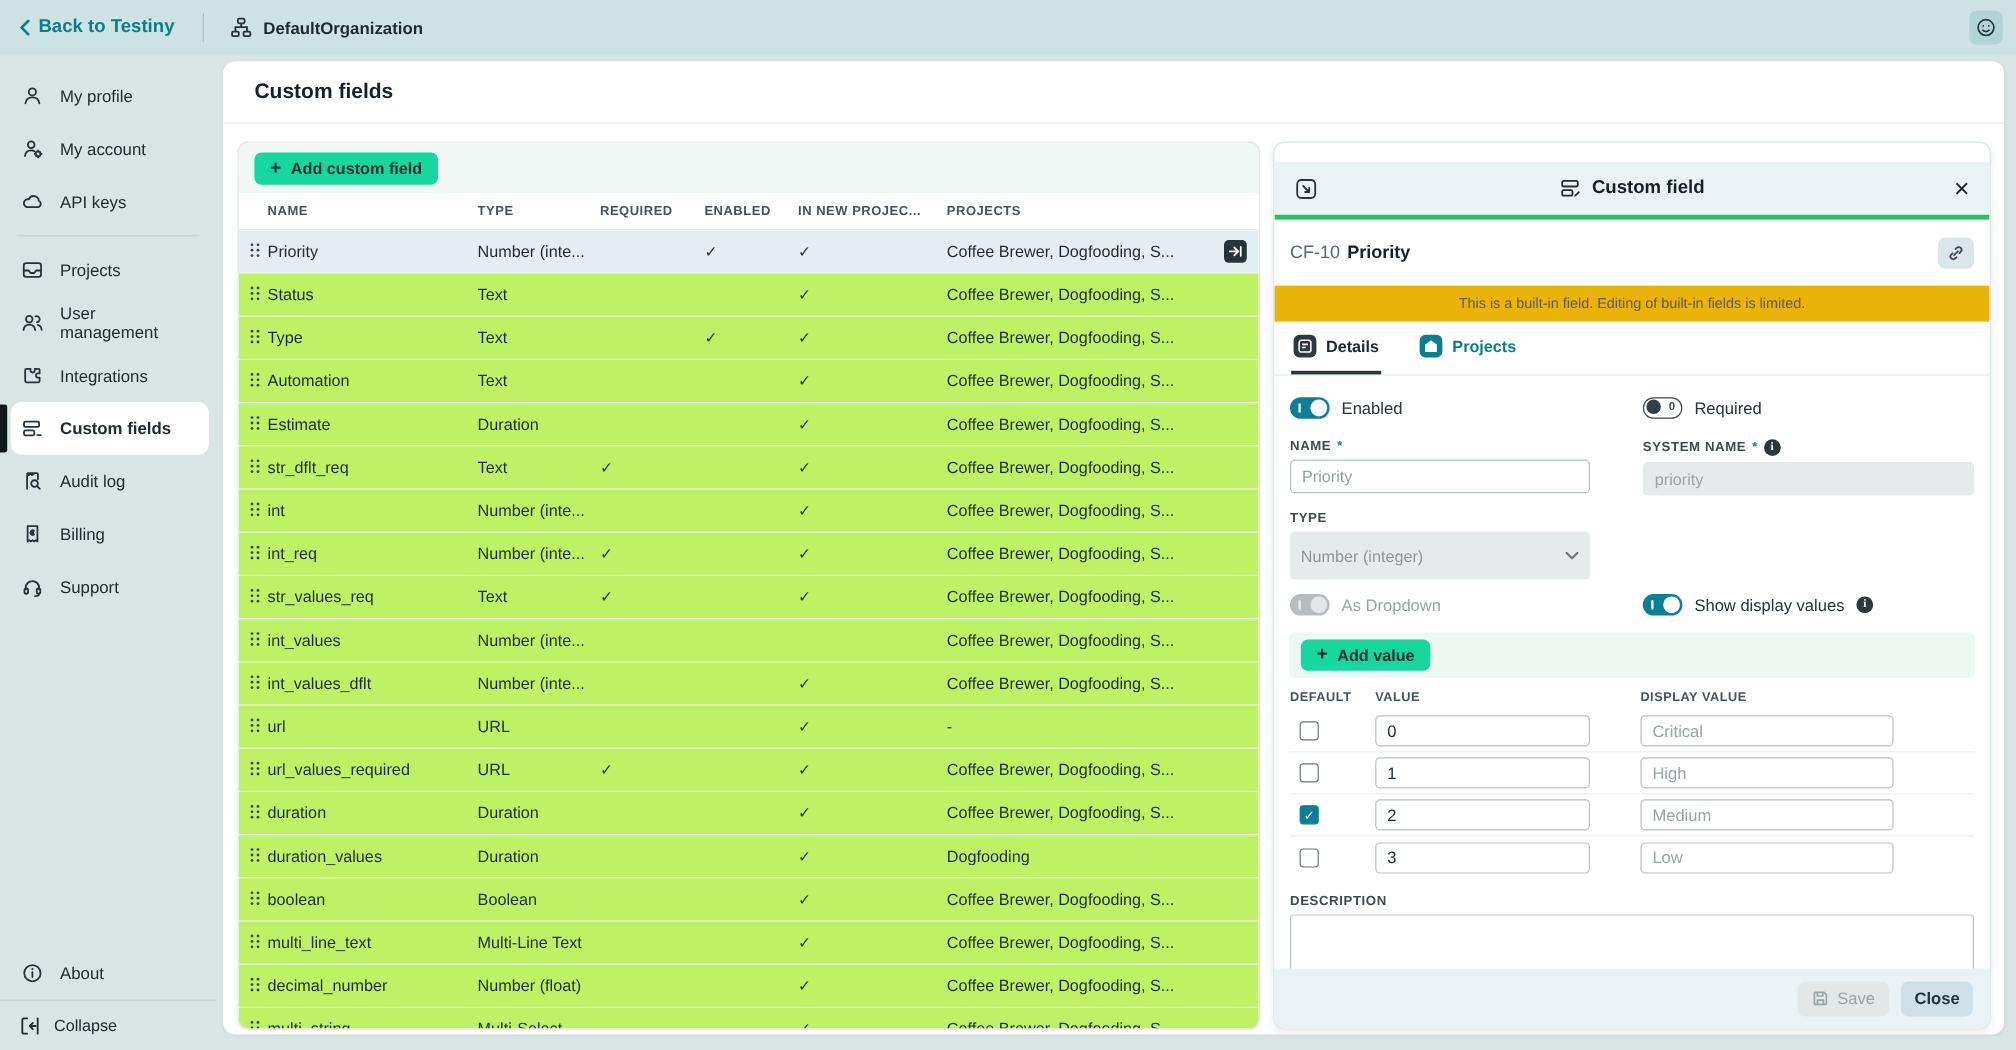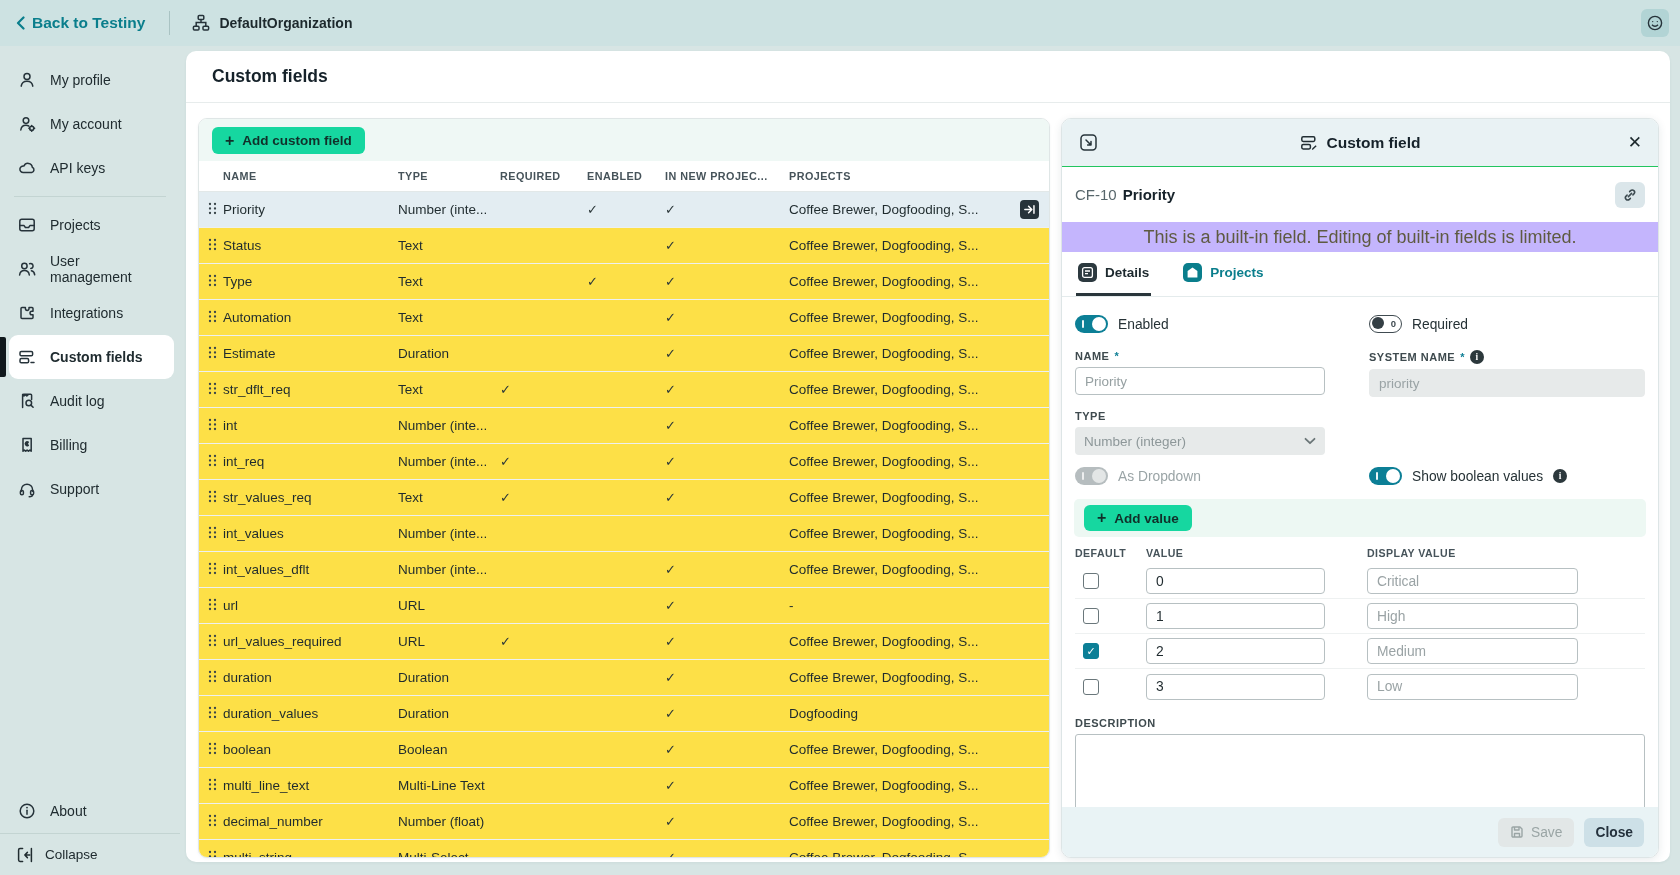--- a/index.html
+++ b/index.html
@@ -37,38 +37,38 @@
 
   
   .table-card { width:852px; flex:none; height:740px; border:1px solid #dfe6e6; border-radius:9px; overflow:hidden; display:flex; flex-direction:column; background:#fff; box-shadow:0 1px 3px rgba(30,60,70,.05); }
   .table-top { flex:none; background:#eff8f5; padding:8px 14px 7px 13px; }
   .mint-btn { background:#16d7a0; color:#11302a; border:none; border-radius:6px; height:27px; padding:0 13px; font-family:inherit; font-size:13.5px; font-weight:700; display:inline-flex; align-items:center; gap:8px; cursor:pointer; }
   .mint-btn .plus { font-size:16px; font-weight:700; line-height:1; }
   .tgrid { display:grid; grid-template-columns:15px 175px 102px 87px 78px 124px 1fr 40px; align-items:center; padding:0 10px 0 9px; }
   .thead { flex:none; height:31px; border-bottom:1px solid #e2e8e8; background:#fff; }
   .thead span { font-size:10.8px; font-weight:700; letter-spacing:.45px; color:#46535a; white-space:nowrap; overflow:hidden; }
   .tbody { flex:1; overflow:hidden; }
-  .trow { height:36px; border-bottom:1px solid #edf0f0; background:#fde047; cursor:pointer; }
+  .trow { height:36px; border-bottom:1px solid #edf0f0; background:#bef264; cursor:pointer; }
   .trow.selected { background:#e3edf2; }
   .trow .cell { white-space:nowrap; overflow:hidden; color:#1f2b2e; font-size:13.5px; }
   .trow .check { font-size:13px; font-weight:700; color:#2b3739; }
   .trow .handle { color:#39454a; }
   .row-open-btn { width:19px; height:19px; background:#26333a; border-radius:4px; display:flex; align-items:center; justify-content:center; justify-self:end; cursor:pointer; }
 
   
   .panel { flex:1; height:740px; border:1px solid #dde5e6; border-radius:10px; background:#fff; display:flex; flex-direction:column; box-shadow:0 2px 8px rgba(30,60,70,.10); overflow:hidden; }
-  .panel-head { flex:none; height:48px; background:#e9f2f4; border-bottom:1px solid #22c55e; display:flex; align-items:center; padding:0 16px; position:relative; }
+  .panel-head { flex:none; height:48px; background:#e9f2f4; border-bottom:4px solid #22c55e; display:flex; align-items:center; padding:0 16px; position:relative;margin-top:16px; }
   .expand-btn { width:21px; height:21px; color:#27343a; cursor:pointer; }
   .panel-title { position:absolute; left:0; right:0; display:flex; align-items:center; justify-content:center; gap:9px; font-size:15.5px; font-weight:700; color:#16222a; pointer-events:none; }
   .close-btn { margin-left:auto; font-size:17px; font-weight:700; color:#1d292d; cursor:pointer; line-height:1; }
   .panel-name-row { flex:none; height:55px; display:flex; align-items:center; padding:0 13px; }
   .field-id { font-size:15px; color:#57666b; margin-right:6px; }
   .field-name { font-size:15px; font-weight:700; color:#16222a; }
   .link-btn { margin-left:auto; width:30px; height:26px; background:#dbe6ea; border-radius:6px; display:flex; align-items:center; justify-content:center; color:#3c4a50; cursor:pointer; }
-  .banner { flex:none; height:30px; background:#c4b5fd; display:flex; align-items:center; justify-content:center; font-size:18px; color:#5e5a41; }
+  .banner { flex:none; height:30px; background:#eab308; display:flex; align-items:center; justify-content:center; font-size:12px; color:#5e5a41; }
   .tabs { flex:none; height:45px; border-bottom:1px solid #e4ebec; display:flex; align-items:stretch; gap:30px; padding:0 0 0 14px; }
   .tab { display:flex; align-items:center; gap:8px; font-size:13.5px; cursor:pointer; border-bottom:3px solid transparent; padding:0 2px; }
   .tab.active { font-weight:700; color:#1d292e; border-bottom-color:#2a363b; }
   .tab.teal { color:#0a7e8c; font-weight:700; }
   .tab-ic { width:19px; height:19px; border-radius:5px; display:flex; align-items:center; justify-content:center; }
   .tab-ic.dark { background:#2c393f; }
   .tab-ic.teal-bg { background:#0a7e8c; }
 
   .panel-body { flex:1; padding:18px 13px 0; overflow:hidden; position:relative; }
   .frow { display:flex; align-items:center; }
@@ -86,21 +86,21 @@
   .tg.off .knob { left:2px; top:1.4px; width:12px; height:12px; background:#343f45; }
   .tg.off .zero { position:absolute; right:5px; top:1.5px; font-size:9.5px; font-weight:700; color:#404b51; }
   .tg.dis { background:#b6bdbf; cursor:default; }
   .tg.dis .knob { right:2px; background:#e3e6e6; }
   .tg.dis .mark { position:absolute; left:7px; top:5px; width:2px; height:8px; background:rgba(255,255,255,.75); border-radius:1px; }
 
   .flabel { font-size:11px; font-weight:700; letter-spacing:.5px; color:#3e4a4e; margin-bottom:5px; display:flex; align-items:center; gap:5px; }
   .flabel .ast { color:#0f7f95; }
   .txt-input { height:28px; width:100%; border:1px solid #b7c0c2; border-radius:4px; background:#fff; font-family:inherit; font-size:13.5px; padding:0 9px; color:#96a0a2; }
   .txt-input.disabled { background:#e7eaea; border-color:#e7eaea; color:#9aa3a5; }
-  .select-box { height:28px; width:250px; background:#e7eaea; border-radius:4px; display:flex; align-items:center; padding:0 9px; color:#8d9799; font-size:13.5px; cursor:default; }
+  .select-box { height:40px; width:250px; background:#e7eaea; border-radius:4px; display:flex; align-items:center; padding:0 9px; color:#8d9799; font-size:13.5px; cursor:default; }
   .select-box .chev { margin-left:auto; color:#6b7678; }
   .info-dot { width:14px; height:14px; border-radius:50%; background:#2c383c; color:#fff; font-size:9.5px; font-weight:700; display:inline-flex; align-items:center; justify-content:center; font-family:"Liberation Serif",serif; }
 
   .add-strip { background:#edf8f3; border-radius:5px; margin:14px -1px 10px; padding:6px 10px; }
   .vals-head { display:flex; font-size:10.6px; font-weight:700; letter-spacing:.45px; color:#46535a; margin-bottom:5px; }
   .vh-default { width:71px; flex:none; }
   .vh-value { width:221px; flex:none; }
   .vrow { display:flex; align-items:center; height:35px; border-bottom:1px solid #eef1f1; }
   .vrow:last-of-type { border-bottom:none; }
   .cb { width:16px; height:16px; border:1.6px solid #6a777b; border-radius:3px; background:#fff; margin-left:8px; cursor:pointer; flex:none; }
@@ -741,21 +741,21 @@
                   <span class="mark"></span>
                   <span class="knob"></span>
                 </span>
               <span>As Dropdown</span>
             </div>
             <div class="col-r toggle-pair">
               <span class="tg on">
                   <span class="mark"></span>
                   <span class="knob"></span>
                 </span>
-              <span>Show boolean values</span>
+              <span>Show display values</span>
               <span class="info-dot">i</span>
             </div>
           </div>
 
           <div class="add-strip">
             <button class="mint-btn" style="height:26px;">
               <span class="plus">+</span>
               <span>Add value</span>
             </button>
           </div>

